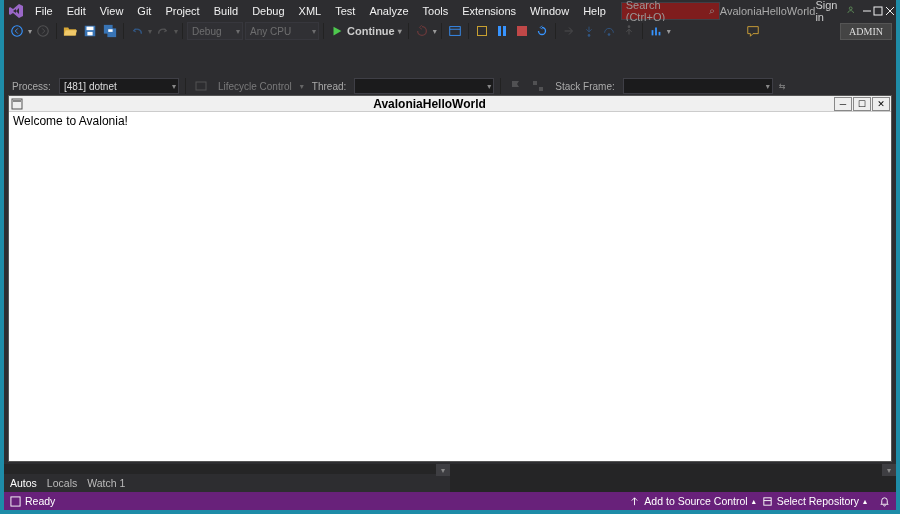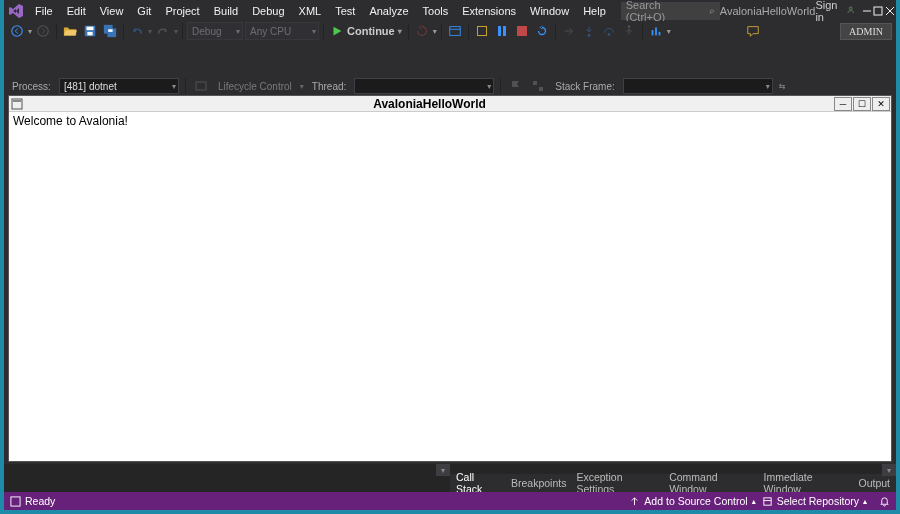--- a/index.html
+++ b/index.html
@@ -5,21 +5,21 @@
 * { margin:0; padding:0; box-sizing:border-box; font-family:"Segoe UI",Arial,sans-serif; user-select:none; }
 body { width:900px; height:514px; background:#1e8ca8; overflow:hidden; position:relative; }
 
 .vs { position:absolute; top:0; left:4px; right:4px; bottom:4px; background:#2d2d30; display:flex; flex-direction:column;justify-content:center; }
 
 
 .menubar { height:21px; background:#2d2d30; display:flex; align-items:center; color:#f1f1f1; font-size:11px; padding-left:4px; }
 .logo { width:18px; height:18px; display:flex; align-items:center; justify-content:center; margin-right:4px; }
 .logo svg { width:16px; height:16px; }
 .menu-item { padding:2px 7px; cursor:pointer; }
-.search { margin-left:8px; background:#404040; border:1px solid #3f3f46; height:18px; width:140px; color:#999; font-size:11px; padding:6px 4px; display:flex; align-items:center; justify-content:space-between;gap:44px; }
+.search { margin-left:8px; background:#7f1d1d; border:1px solid #3f3f46; height:18px; width:140px; color:#999; font-size:11px; padding:6px 4px; display:flex; align-items:center; justify-content:space-between;gap:44px; }
 .search span:last-child { font-size:10px; }
 .title { flex:1; text-align:center; color:#aaa; font-size:11px; }
 .signin { color:#ccc; font-size:11px; margin-right:4px; }
 .person-icon { width:14px; height:14px; margin:0 6px; color:#74b56a; }
 .winbtn { width:22px; height:18px; display:flex; align-items:center; justify-content:center; color:#f1f1f1; font-size:10px; cursor:pointer; }
 .winbtn svg { width:10px; height:10px; }
 
 
 .toolbar { height:20px; background:#2d2d30; display:flex; align-items:center; padding:0 4px; gap:2px; }
 .tbtn { height:18px; min-width:18px; display:flex; align-items:center; justify-content:center; cursor:pointer; color:#c5c5c5; font-size:11px; padding:0 2px; }
@@ -310,32 +310,29 @@
     <div class="appbody">
       <span>Welcome to Avalonia!</span>
     </div>
   </div>
 
   <div class="panes">
     <div class="pane">
       <div class="scrollarea">
           <div class="scrollbar">▾</div>
         </div>
+      <div class="tabs" id="left-tabs">
+          <div class="tab active">Autos</div>
+          <div class="tab">Locals</div>
+          <div class="tab">Watch 1</div>
+        </div>
     </div>
     <div class="pane pane-right">
       <div class="scrollarea">
           <div class="scrollbar">▾</div>
-        </div>
-      <div class="tabs" id="right-tabs">
-          <div class="tab active">Call Stack</div>
-          <div class="tab">Breakpoints</div>
-          <div class="tab">Exception Settings</div>
-          <div class="tab">Command Window</div>
-          <div class="tab">Immediate Window</div>
-          <div class="tab">Output</div>
         </div>
     </div>
   </div>
 
   <div class="statusbar">
     <div class="status-item">
       <svg viewBox="0 0 12 12">
           <rect x="1" y="1" width="10" height="10" fill="none" stroke="#fff"></rect>
         </svg>
       <span>Ready</span>

